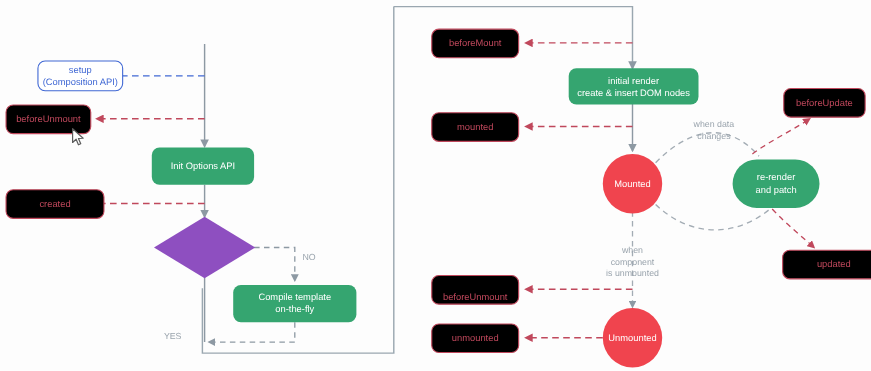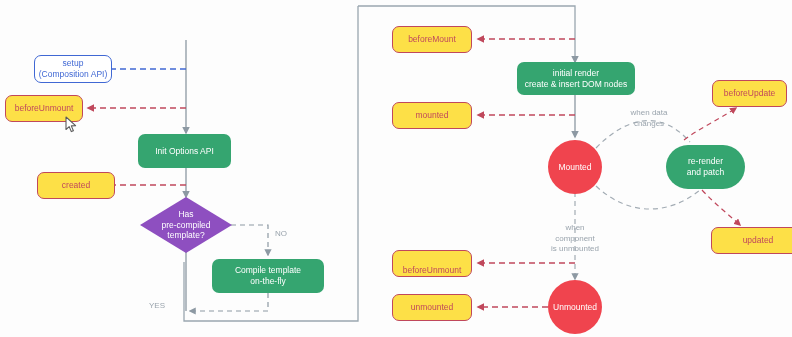--- a/index.html
+++ b/index.html
@@ -38,21 +38,21 @@
     border-radius: 7px;
     font-size: 8.5px;
   }
   .node-green {
     background: #35a570;
     color: #ffffff;
     border-radius: 7px;
     font-size: 8.5px;
   }
   .node-hook {
-    background: #fde047;
+    background: #000000;
     border: 1.3px solid #c0485c;
     color: #c0485c;
     border-radius: 7px;
     font-size: 8.5px;
   }
   .node-setup {
     background: #ffffff;
     border: 1.3px solid #4068d4;
     color: #4068d4;
     border-radius: 7px;
@@ -139,29 +139,24 @@
   </div>
 
   <div class="node node-hook" style="left:5px; top:95px; width:78px; height:27px;">
     <span>beforeUnmount</span>
   </div>
 
   <div class="node node-green" style="left:138px; top:134px; width:93px; height:34px;">
     <span>Init Options API</span>
   </div>
 
-  <div class="node node-hook" style="left:5px; top:172px; width:78px; height:27px;margin-left:32px;">
+  <div class="node node-hook" style="left:5px; top:172px; width:90px; height:27px;">
     <span>created</span>
   </div>
 
-  <div class="node node-diamond" style="left:146px; top:203px; width:80px; height:44px;">
-    <span>Has
-pre-compiled
-template?</span>
-  </div>
 
   <div class="node node-green" style="left:212px; top:259px; width:112px; height:34px;">
     <span>Compile template
 on-the-fly</span>
   </div>
 
   <div class="edge-label" style="left:266px; top:219px; width:30px; text-align:center;">
     <span>NO</span>
   </div>
 

